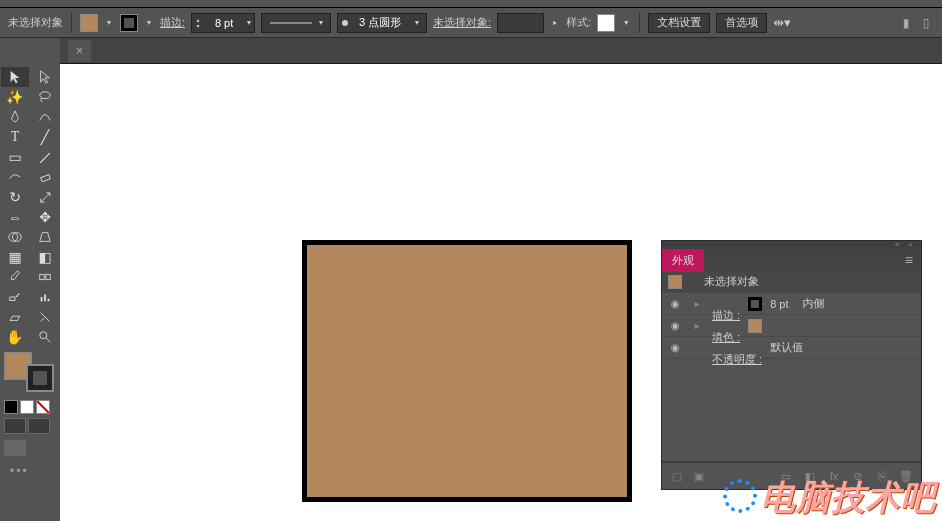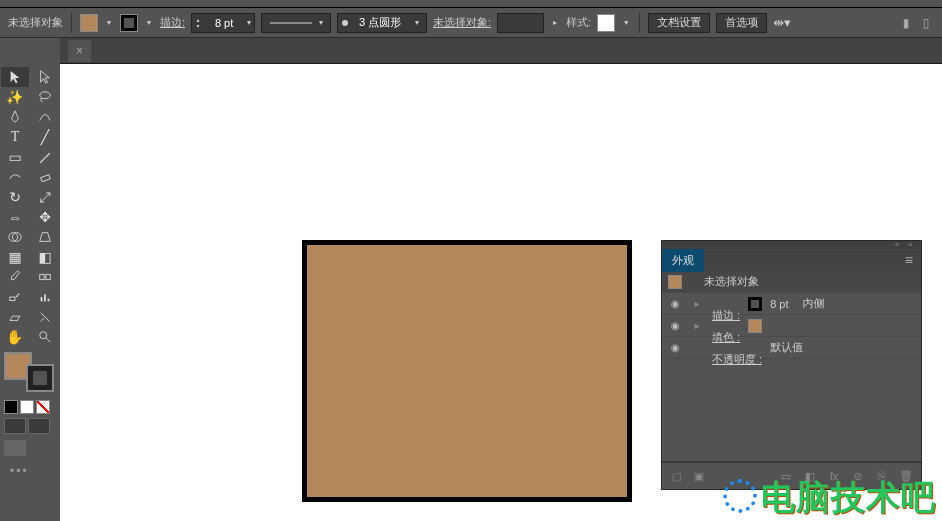--- a/index.html
+++ b/index.html
@@ -52,33 +52,33 @@
 .edit-row{display:flex;gap:2px;padding:4px 4px;}
 .edit-box{width:22px;height:16px;background:#666;}
 .dots{padding:4px 10px;color:#999;font-size:12px;letter-spacing:2px;}
 
 .canvas-rect { position:absolute; left:302px; top:240px; width:330px; height:262px; background:#b4885d; border:5px solid #000; }
 
 .panel { position:absolute; left:661px; top:240px; width:261px; background:#535353; border:1px solid #2a2a2a; font-size:11px; color:#ccc; }
 .panel-header { height:8px; background:#3f3f3f; display:flex; justify-content:flex-end; align-items:center; padding:0 3px; gap:3px; }
 .panel-header .pbtn{ width:10px; height:6px; color:#888; font-size:8px; line-height:6px; cursor:pointer; }
 .panel-tabs { height:22px; background:#434343; display:flex; align-items:center; }
-.panel-tab { padding:4px 10px; background:#0c4a6e; color:#ddd; font-size:11px; }
+.panel-tab { padding:4px 10px; background:#be185d; color:#ddd; font-size:11px; }
 .panel-menu { margin-left:auto; padding:0 8px; color:#aaa; font-size:14px; cursor:pointer; }
 .panel-body { min-height:190px; }
 .panel-row { display:flex; align-items:center; height:22px; padding:0 6px; gap:8px; border-bottom:1px solid #4a4a4a; }
 .panel-row.head { background:#474747; }
 .eye { width:14px; text-align:center; color:#bbb; font-size:10px; }
 .link-col { width:14px; text-align:center; color:#888; font-size:10px; }
 .prop-label { text-decoration:underline;margin-top:24px; }
 .panel-footer { height:28px; border-top:2px solid #3a3a3a; display:flex; align-items:center; padding:0 6px; gap:6px; justify-content:flex-end; }
 .footer-left { margin-right:auto; display:flex; gap:4px; }
 .ficon { width:18px; height:18px; display:flex; align-items:center; justify-content:center; color:#888; border:1px solid transparent; font-size:11px; }
 
-.watermark { position:absolute; right:6px; bottom:0px; font-size:34px; font-weight:900; color:#22c55e; letter-spacing:1px; text-shadow:1px 1px 0 #c04800; z-index:50; pointer-events:none; white-space:nowrap; }
+.watermark { position:absolute; right:6px; bottom:0px; font-size:34px; font-weight:900; font-style:italic; color:#fca5a5; letter-spacing:1px; text-shadow:1px 1px 0 #c04800; z-index:50; pointer-events:none; white-space:nowrap; }
 .watermark .gear { display:inline-block; width:34px; height:34px; border:4px dotted #1a8cff; border-radius:50%; vertical-align:middle; margin-right:4px; position:relative; top:-4px; }
 
 .end-icons { margin-left:auto; display:flex; gap:4px; align-items:center; }
 .end-icons .ei { width:16px; height:16px; color:#aaa; font-size:12px; display:flex; align-items:center; justify-content:center; }
 </style>
 </head>
 <body>
 
 <div class="topbar"></div>
 

